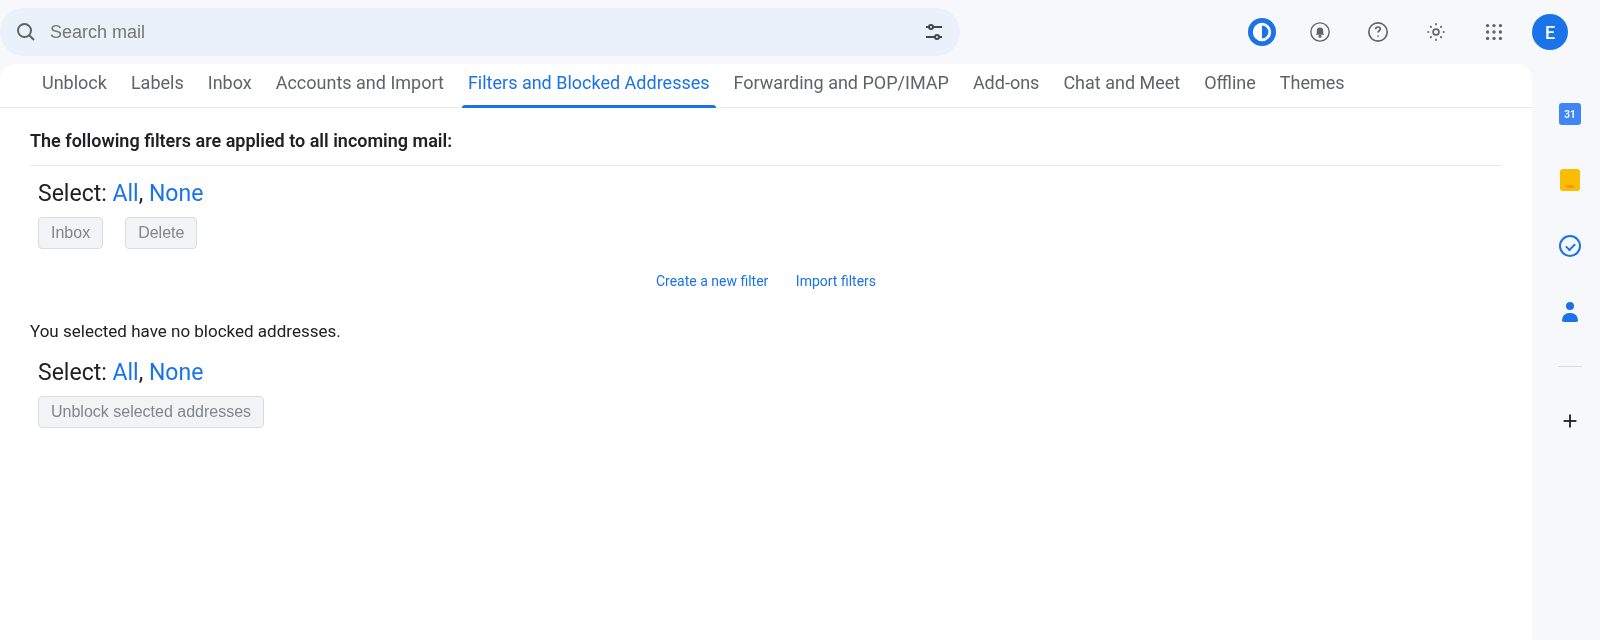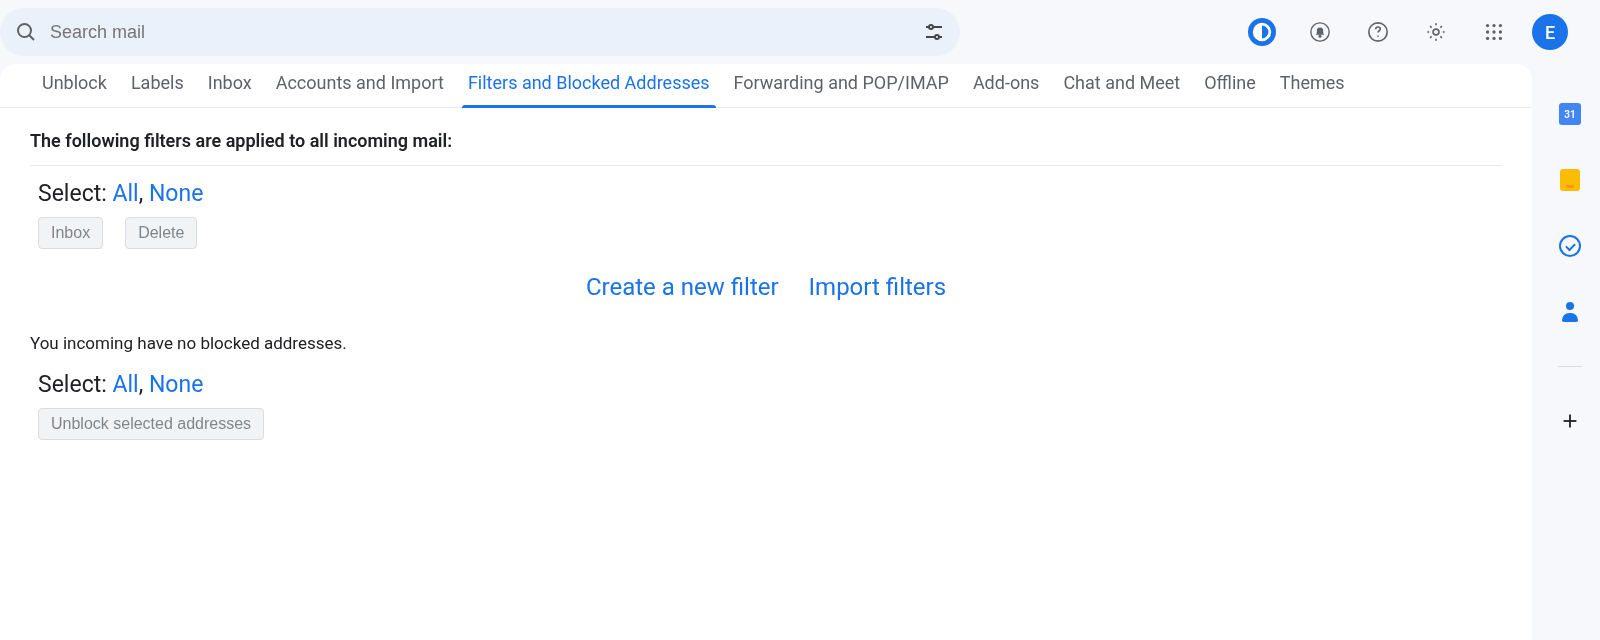--- a/index.html
+++ b/index.html
@@ -86,21 +86,21 @@
   }
   .select-row { padding: 14px 0 6px 8px; font-size: 23px; }
   .select-row .lbl { color:#202124; }
   .link { color:#1a73e8; cursor:pointer; }
   .comma { color:#202124; }
   .btn-row { padding: 4px 0 14px 8px; display:flex; gap:22px; }
   .btn {
     border: 1px solid #dadce0; background:#f1f3f4; color:#80868b;
     border-radius: 4px; padding: 6px 12px; font-size: 16px; cursor: default;
   }
-  .center-links { text-align:center; padding: 10px 0 18px 0; font-size: 24px; }
+  .center-links { text-align:center; padding: 10px 0 18px 0; font-size: 14px; }
   .center-links .link { margin: 0 12px; }
   .body-text { font-size: 17px; color:#202124; padding: 14px 0 14px 0; }
 
   .rightbar {
     width: 60px;
     display: flex; flex-direction: column; align-items: center;
     padding-top: 38px; gap: 42px;
   }
   .side-icon { width:24px; height:24px; display:flex;align-items:center;justify-content:center; cursor:pointer; }
   .divider-h { width: 24px; height:1px; background:#dadce0; }
@@ -209,21 +209,21 @@
       </div>
       <div class="btn-row">
         <button class="btn" disabled="">Inbox</button>
         <button class="btn" disabled="">Delete</button>
       </div>
       <div class="center-links">
         <span class="link">Create a new filter</span>
         <span class="link">Import filters</span>
       </div>
 
-      <div class="body-text">You incoming have no blocked addresses.</div>
+      <div class="body-text">You selected have no blocked addresses.</div>
       <div class="select-row" style="padding-top:4px;">
         <span class="lbl">Select:</span>
         <span> </span>
         <span class="link">All</span><span class="comma">, </span>
         <span class="link">None</span>
       </div>
       <div class="btn-row">
         <button class="btn" disabled="">Unblock selected addresses</button>
       </div>
     </div>

